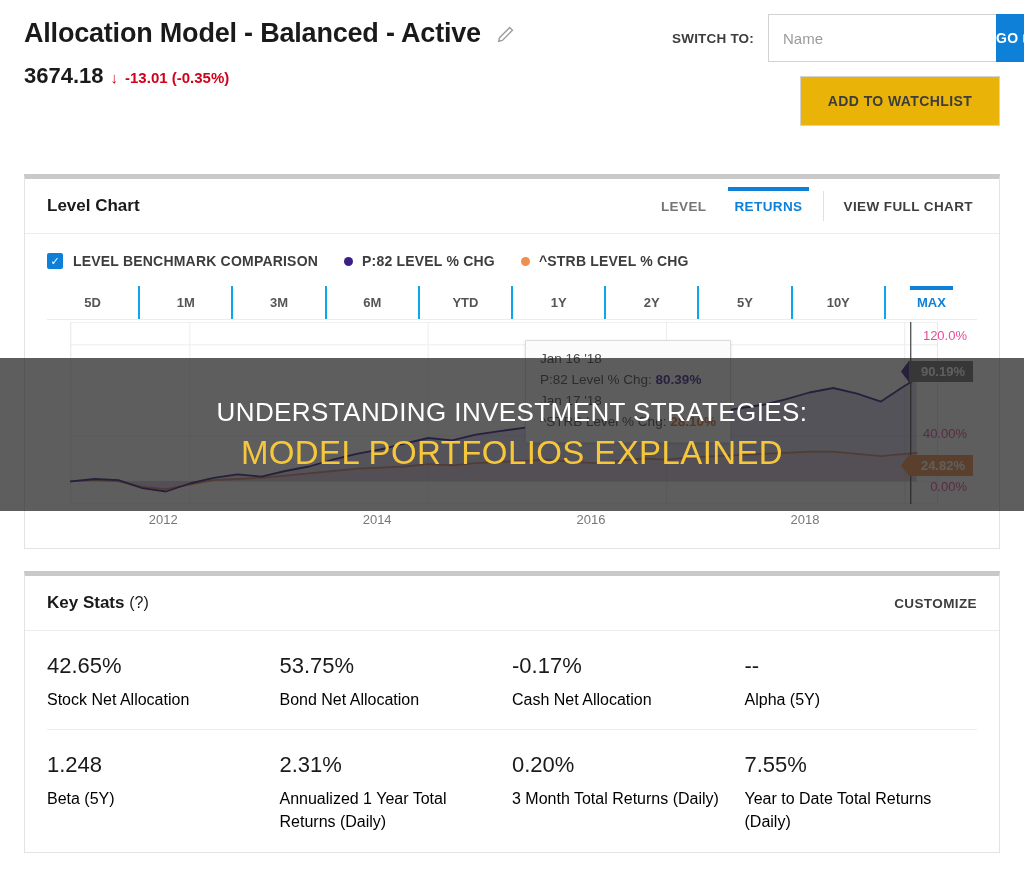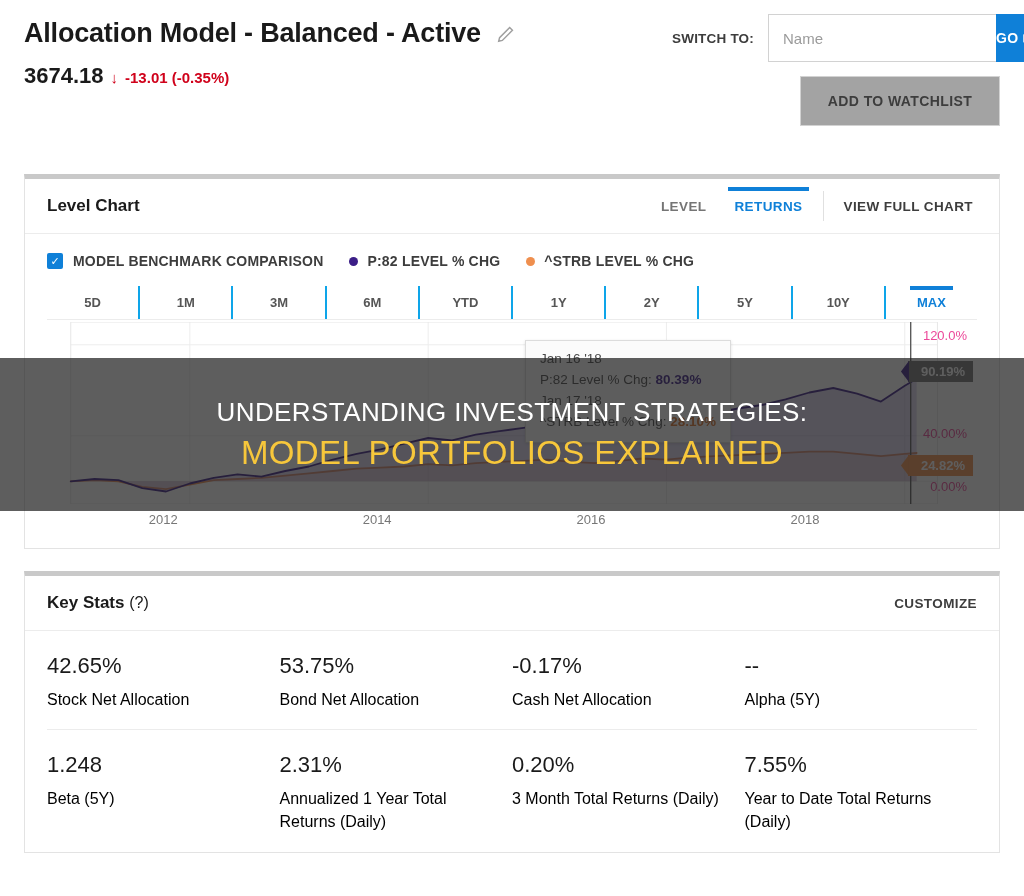--- a/index.html
+++ b/index.html
@@ -37,21 +37,21 @@
   .switch-input::placeholder { color:#9b9b9b; }
   .go-btn {
     width: 76px; background: #0f80d8; color:#fff; border:none;
     font-size: 14px; font-weight: bold; letter-spacing:.4px; cursor:pointer;
     display:flex; align-items:center; justify-content:center; gap:5px;
     font-family:"Liberation Sans", sans-serif;
   }
   .go-btn .tri { font-size: 10px; line-height:1; }
   .watchlist-btn {
     margin-top: 14px; margin-left:auto; display:block;
-    width: 200px; height: 50px; background:#a3a3a3; border:1px solid #d2d2d2;
+    width: 200px; height: 50px; background:#eab308; border:1px solid #d2d2d2;
     font-size: 14px; font-weight:bold; color:#3d3d3d; letter-spacing:.4px;
     cursor:pointer; font-family:"Liberation Sans", sans-serif;
   }
 
   
   .tabbar {
     position: relative; height: 56px; background:#eeeeee;
     border-bottom: 1px solid #dcdcdc; display:flex; align-items:stretch;
     padding-left: 24px;
   }
@@ -223,21 +223,21 @@
         <button class="mini-tab active">RETURNS</button>
         <div class="divider-v"></div>
         <button class="link-btn">VIEW FULL CHART</button>
       </div>
     </div>
 
     <div class="chart-body">
       <div class="legend-row">
         <label class="cb-wrap">
           <span class="cb">✓</span>
-          <span class="cb-label">MODEL BENCHMARK COMPARISON</span>
+          <span class="cb-label">LEVEL BENCHMARK COMPARISON</span>
         </label>
         <div class="legend-item">
           <span class="legend-dot" style="background:#3b1e87"></span>
           <span class="legend-text">P:82 LEVEL % CHG</span>
         </div>
         <div class="legend-item">
           <span class="legend-dot" style="background:#ef8f4e"></span>
           <span class="legend-text">^STRB LEVEL % CHG</span>
         </div>
       </div>

